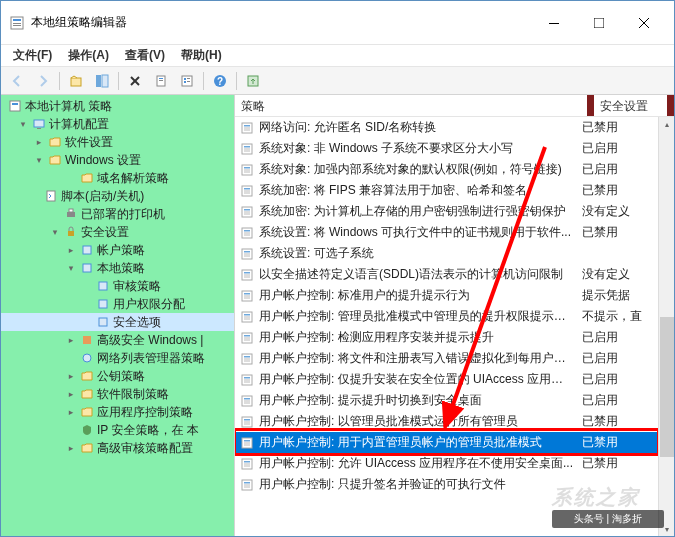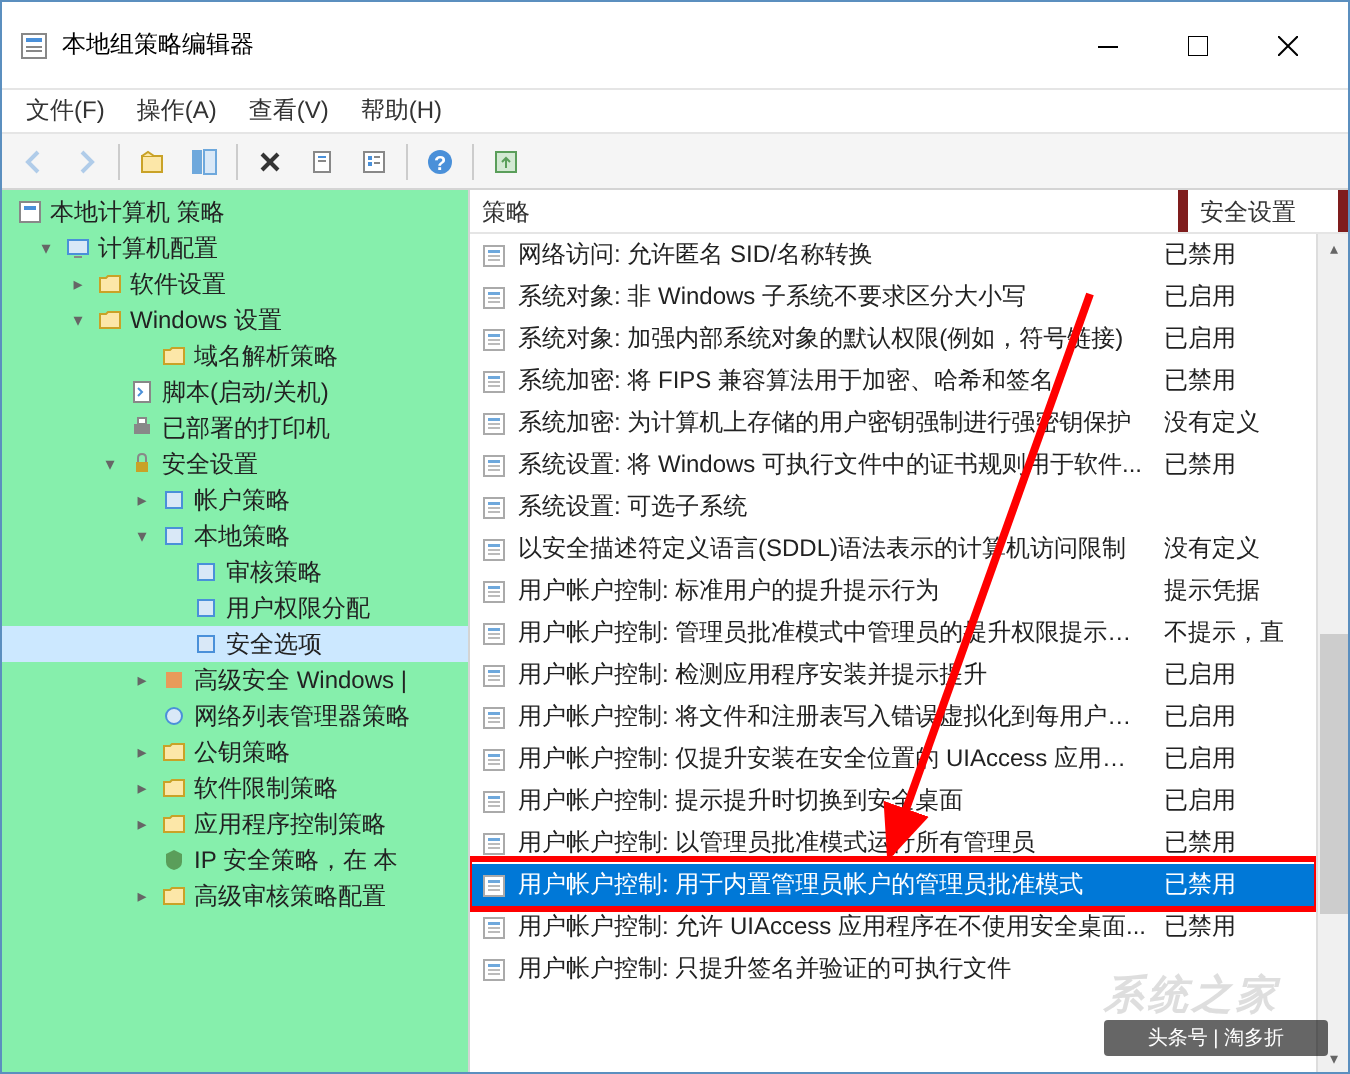--- a/index.html
+++ b/index.html
@@ -4,34 +4,34 @@
   <style>
     * { margin: 0; padding: 0; box-sizing: border-box; }
     body { font-family: "Microsoft YaHei", "Segoe UI", sans-serif; font-size: 12px; background: #fff; overflow: hidden; width: 675px; height: 537px; }
     .window { width: 100%; height: 100%; display: flex; flex-direction: column; border: 1px solid #5b8fbf; }
     .titlebar { height: 44px; background: #fff; display: flex; align-items: center; padding: 0 8px; border-bottom: 1px solid #e5e5e5; }
     .titlebar .app-icon { width: 16px; height: 16px; margin-right: 6px; }
     .titlebar .title { flex: 1; font-size: 12px; color: #000; }
     .titlebar .win-btns { display: flex; gap: 0; }
     .titlebar .win-btn { width: 45px; height: 28px; display: flex; align-items: center; justify-content: center; cursor: pointer; }
     .menubar { height: 22px; display: flex; align-items: center; padding: 0 4px; font-size: 12px; border-bottom: 1px solid #e5e5e5; }
-    .menubar .menu-item { padding: 2px 8px; cursor: pointer; color: #333; }
+    .menubar .menu-item { padding: 2px 8px; cursor: pointer; color: #333; font-weight: bold; }
     .toolbar { height: 28px; display: flex; align-items: center; padding: 2px 4px; gap: 2px; border-bottom: 1px solid #d4d4d4; background: #f5f5f5; }
     .toolbar .tool-btn { width: 24px; height: 22px; display: flex; align-items: center; justify-content: center; cursor: pointer; border: 1px solid transparent; }
     .toolbar .tool-btn.disabled { opacity: 0.4; cursor: default; }
     .toolbar .sep { width: 1px; height: 18px; background: #ccc; margin: 0 2px; }
     .content { flex: 1; display: flex; overflow: hidden; }
     .tree-panel { width: 234px; border-right: 1px solid #d4d4d4; overflow: auto; padding: 2px 0; background: #86efac; }
     .tree-node { display: flex; align-items: center; height: 18px; cursor: pointer; white-space: nowrap; font-size: 12px; color: #222; }
     .tree-node.selected { background: #cce8ff; }
     .tree-toggle { width: 12px; height: 12px; display: inline-flex; align-items: center; justify-content: center; font-size: 9px; color: #666; flex-shrink: 0; }
     .tree-icon { width: 16px; height: 16px; margin: 0 2px; display: inline-flex; align-items: center; justify-content: center; flex-shrink: 0; }
     .list-panel { flex: 1; display: flex; flex-direction: column; overflow: hidden; background: #fff; position: relative; }
     .list-header { height: 22px; display: flex; background: #fff; border-bottom: 1px solid #e5e5e5; font-size: 12px; color: #333; flex-shrink: 0; }
-    .list-header .col { padding: 3px 6px; border-right: 5px solid #7f1d1d; }
+    .list-header .col { padding: 3px 6px; border-right: 7px solid #7f1d1d; }
     .list-header .col-name { flex: 1; }
     .list-header .col-setting { width: 80px; }
     .list-body { flex: 1; overflow: auto; position: relative; }
     .list-row { display: flex; height: 21px; align-items: center; font-size: 12px; cursor: pointer; color: #222; white-space: nowrap; overflow: hidden; }
     .list-row.selected { background: #0078d7; color: #fff; }
     .list-row .row-icon { width: 16px; height: 16px; margin: 0 4px; display: inline-flex; align-items: center; justify-content: center; flex-shrink: 0; }
     .list-row .row-name { flex: 1; overflow: hidden; text-overflow: ellipsis; padding-right: 4px; }
     .list-row .row-setting { width: 80px; padding-left: 4px; overflow: hidden; text-overflow: ellipsis; }
     .highlight-box { position: absolute; border: 3px solid #ff0000; pointer-events: none; left: -2px; right: -2px; z-index: 10; }
     .arrow-overlay { position: absolute; pointer-events: none; z-index: 11; }
@@ -187,21 +187,21 @@
         <span>Windows 设置</span>
       </div>
       <div class="tree-node" style="padding-left:76px">
         <span class="tree-icon">
             <svg width="14" height="14">
               <path d="M2 4 L5 4 L6 3 L12 3 L12 11 L2 11 Z" fill="#fce7a8" stroke="#c9a227"></path>
             </svg>
           </span>
         <span>域名解析策略</span>
       </div>
-      <div class="tree-node" style="padding-left:60px">
+      <div class="tree-node" style="padding-left:40px">
         <span class="tree-icon">
             <svg width="14" height="14">
               <rect x="3" y="2" width="8" height="10" fill="#fff" stroke="#888"></rect>
               <path d="M5 5 L7 7 L5 9" stroke="#4a90d9" fill="none"></path>
             </svg>
           </span>
         <span>脚本(启动/关机)</span>
       </div>
       <div class="tree-node" style="padding-left:60px">
         <span class="tree-icon">

